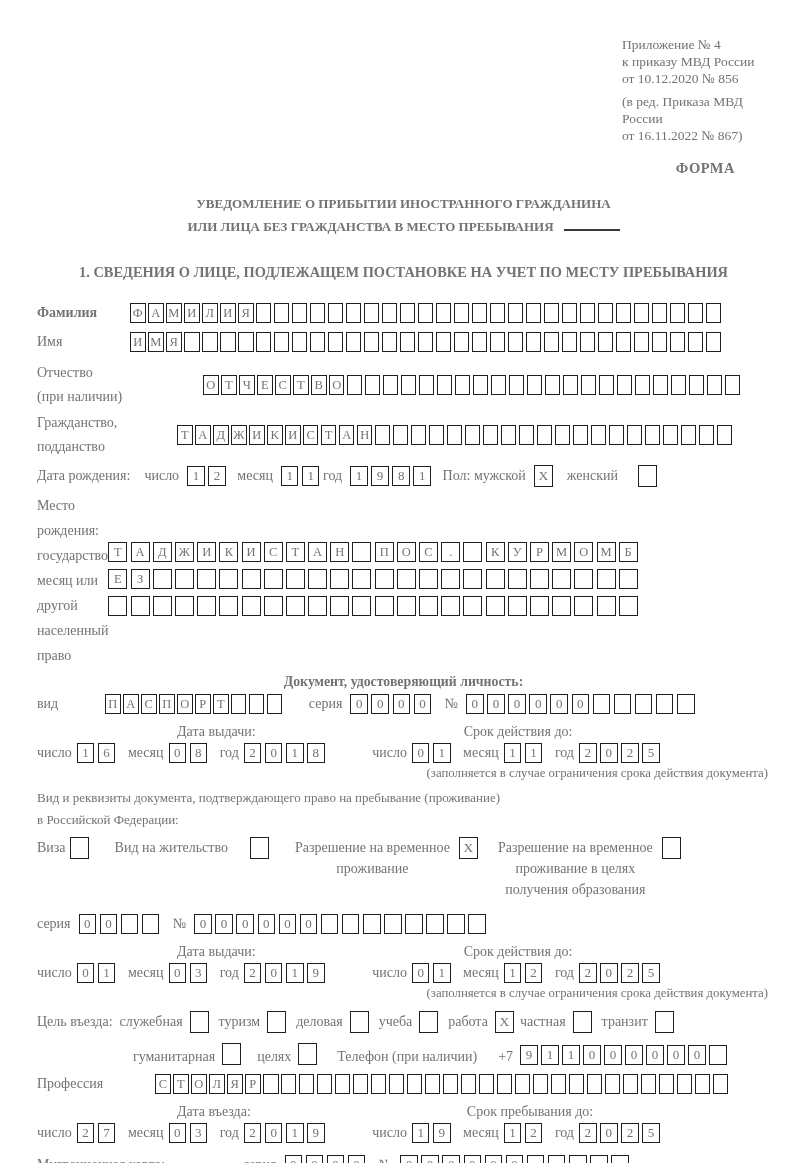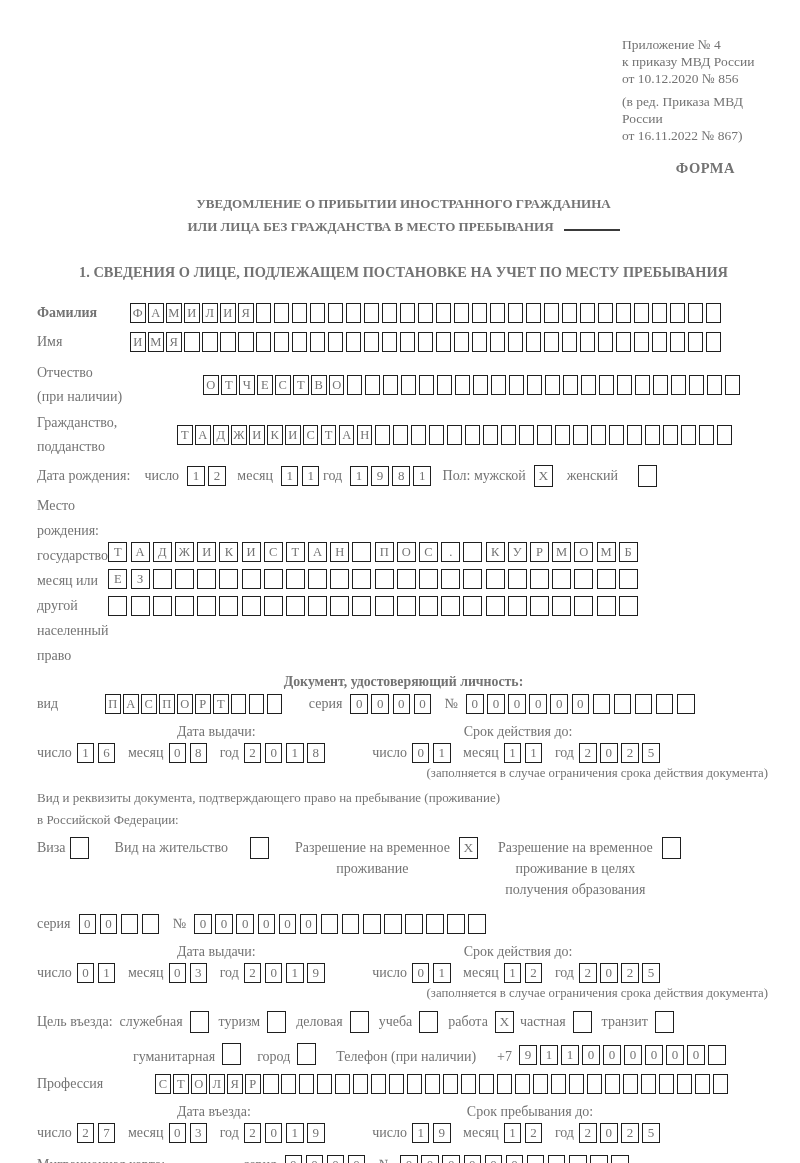--- a/index.html
+++ b/index.html
@@ -574,21 +574,21 @@
     <span class="checkbox" style="margin-right:6px;">X</span>
     <span class="lbl">частная</span>
     <span class="checkbox"></span>
     <span class="lbl">транзит</span>
     <span class="checkbox"></span>
   </div>
 
   <div class="purpose indent">
     <span class="lbl">гуманитарная</span>
     <span class="checkbox" style="margin-right:16px;"></span>
-    <span class="lbl">город</span>
+    <span class="lbl">целях</span>
     <span class="checkbox" style="margin-right:20px;"></span>
     <span class="lbl">Телефон (при наличии)</span>
     <span class="phone-prefix">+7</span>
     <span class="cells cells-phone">
         <span class="cell">9</span>
         <span class="cell">1</span>
         <span class="cell">1</span>
         <span class="cell">0</span>
         <span class="cell">0</span>
         <span class="cell">0</span>

